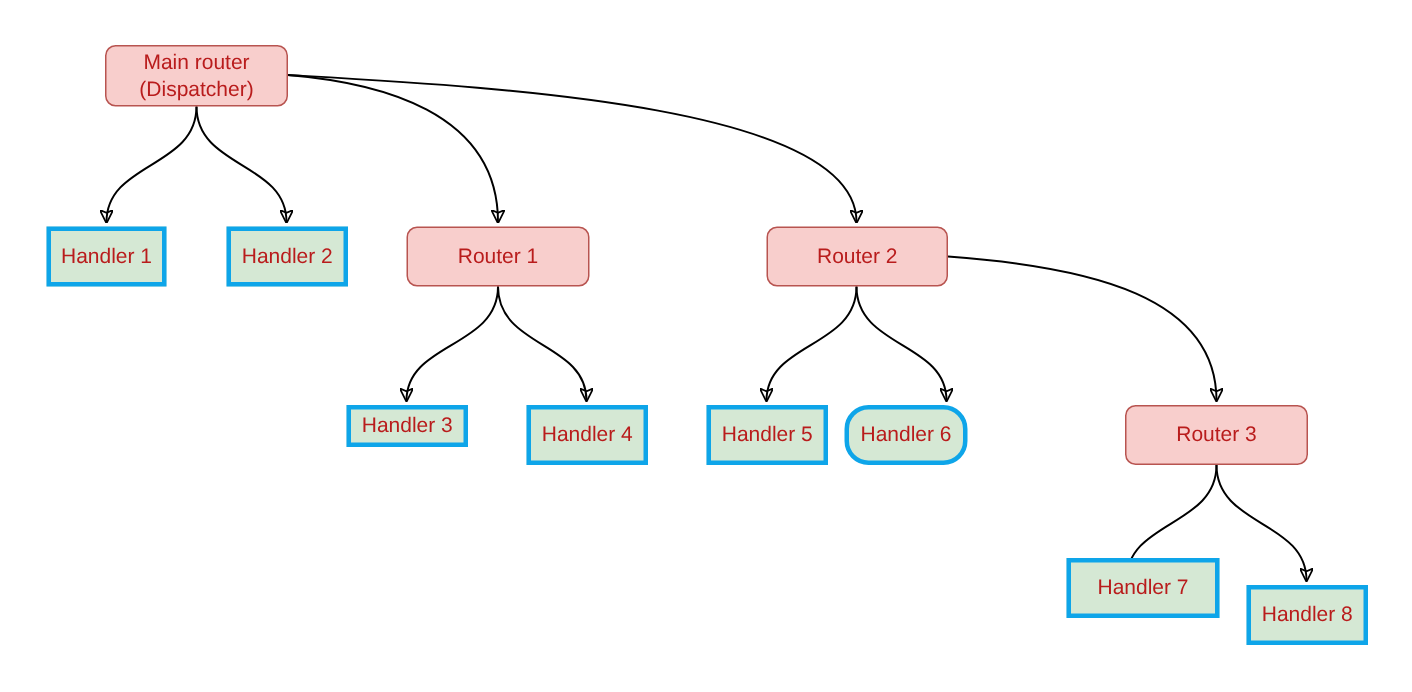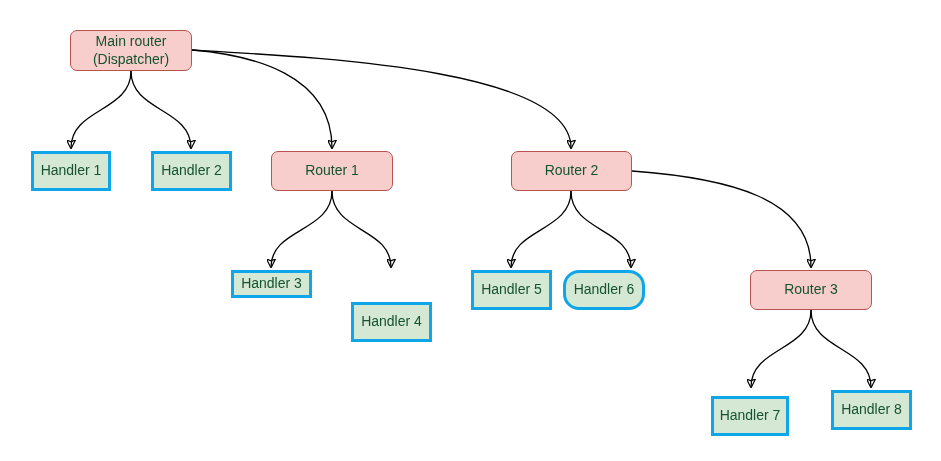--- a/index.html
+++ b/index.html
@@ -29,21 +29,21 @@
   }
   .node {
     position: absolute;
     box-sizing: border-box;
     display: flex;
     align-items: center;
     justify-content: center;
     text-align: center;
     font-size: 14px;
     line-height: 1.25;
-    color: #14532d;
+    color: #b91c1c;
     white-space: pre-line;
   }
   .node.router {
     background: #f8cecc;
     border: 1px solid #b85450;
     border-radius: 7px;
   }
   .node.handler {
     background: #d5e8d4;
     border: 3px solid #0ea5e9;
@@ -92,37 +92,37 @@
   </div>
 
   <div class="node router" style="left:511px; top:151px; width:121px; height:40px;">
     <span>Router 2</span>
   </div>
 
   <div class="node handler" style="left:231px; top:270px; width:81px; height:28px;">
     <span>Handler 3</span>
   </div>
 
-  <div class="node handler" style="left:351px; top:270px; width:81px; height:40px;margin-top:32px;">
+  <div class="node handler" style="left:351px; top:270px; width:81px; height:40px;">
     <span>Handler 4</span>
   </div>
 
   <div class="node handler" style="left:471px; top:270px; width:81px; height:40px;justify-content:center;">
     <span>Handler 5</span>
   </div>
 
   <div class="node handler" style="left:563px; top:270px; width:82px; height:40px;border-radius:16px;">
     <span>Handler 6</span>
   </div>
 
   <div class="node router" style="left:750px; top:270px; width:122px; height:40px;">
     <span>Router 3</span>
   </div>
 
-  <div class="node handler" style="left:711px; top:396px; width:78px; height:40px;">
+  <div class="node handler" style="left:711px; top:372px; width:102px; height:40px;">
     <span>Handler 7</span>
   </div>
 
   <div class="node handler" style="left:831px; top:390px; width:81px; height:40px;">
     <span>Handler 8</span>
   </div>
 
 </div>
 
 </body></html>

